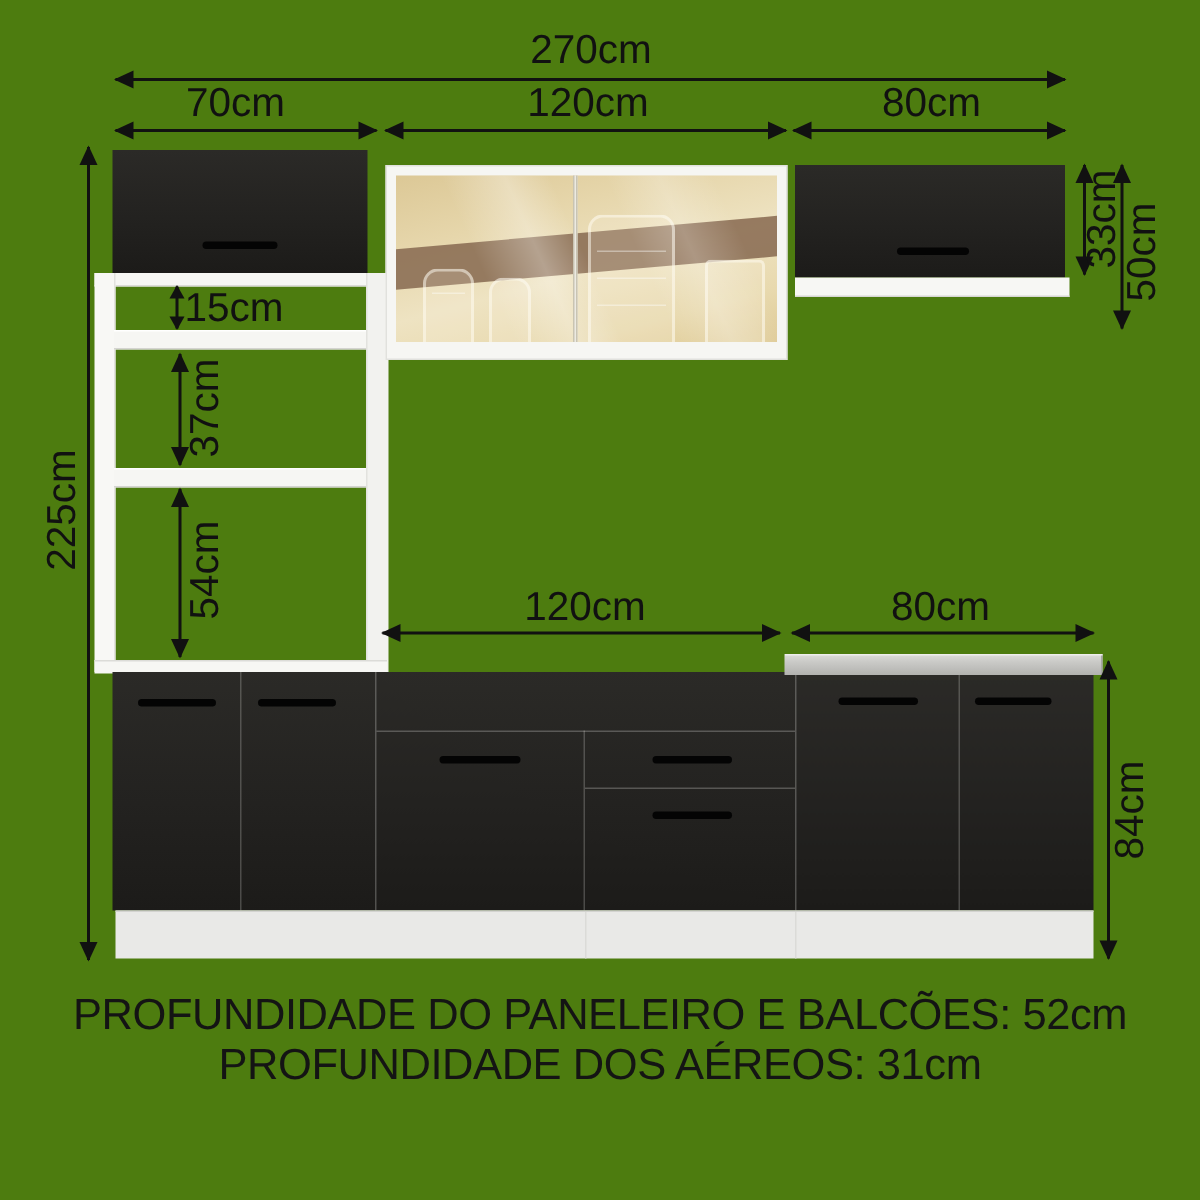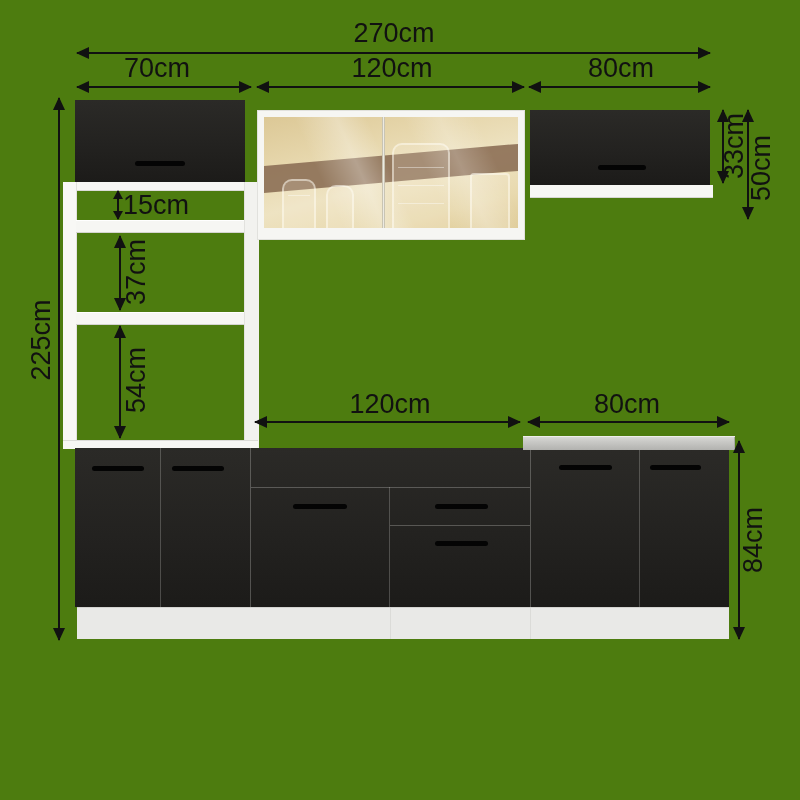--- a/index.html
+++ b/index.html
@@ -147,14 +147,16 @@
   <div class="dlabel rot" style="left:87px;top:364px;">54cm</div>
 
   <div class="dlabel rot" style="left:685px;top:130px;">33cm</div>
   <div class="dlabel rot" style="left:712px;top:152px;">50cm</div>
 
   <div class="dlabel ctr" style="left:390px;top:389px;">120cm</div>
   <div class="dlabel ctr" style="left:627px;top:389px;">80cm</div>
 
   <div class="dlabel rot" style="left:704px;top:524px;">84cm</div>
 
+  <div class="footer" style="top:661px;">PROFUNDIDADE DO PANELEIRO E BALCÕES: 52cm</div>
+  <div class="footer" style="top:694px;">PROFUNDIDADE DOS AÉREOS: 31cm</div>
 
 </div>
 
 </body></html>

